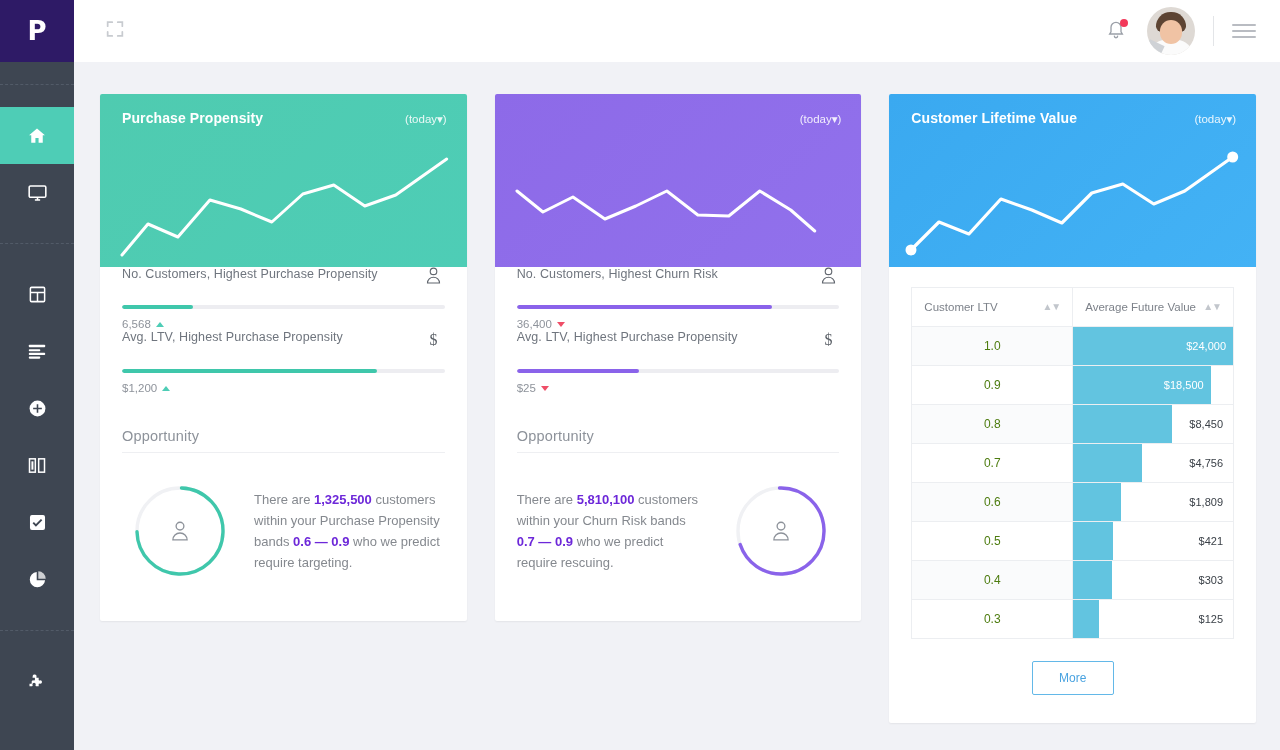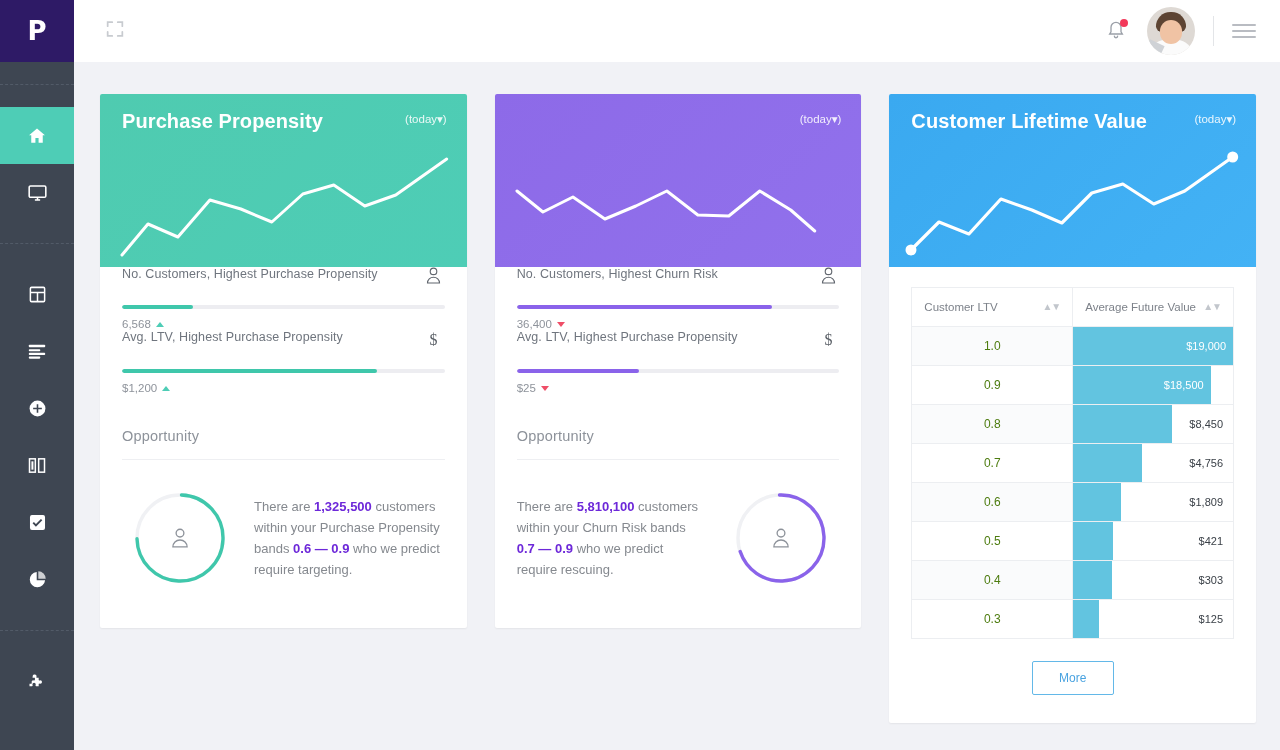--- a/index.html
+++ b/index.html
@@ -77,21 +77,21 @@
     overflow: hidden;
     display: flex; flex-direction: column;
   }
   .card-head {
     height: 173px; position: relative; padding: 16px 20px 0 22px;
   }
   .card-head.teal   { background: linear-gradient(135deg,#4fcbb0 0%,#4ecdb6 100%); }
   .card-head.purple { background: linear-gradient(135deg,#8d6ae8 0%,#9171ec 100%); }
   .card-head.blue   { background: linear-gradient(135deg,#3aa9f0 0%,#43b2f5 100%); }
   .card-title {
-    color:#fff; font-size:20px; font-weight:bold; letter-spacing:.1px;
+    color:#fff; font-size:14px; font-weight:bold; letter-spacing:.1px;
   }
   .card-period {
     position:absolute; right:20px; top:18px;
     color: rgba(255,255,255,.88); font-size:11.5px;
   }
   .spark { position:absolute; left:0; bottom:0; width:100%; height:140px; }
 
   .card-body { padding: 0 22px; }
   .metric { }
   .metric-row { display:flex; align-items:flex-start; justify-content:space-between; }
@@ -103,21 +103,21 @@
   }
   .fill { position:absolute; left:0; top:0; height:4px; border-radius:2px; }
   .fill.teal { background:#3fc7ab; }
   .fill.purple { background:#8a63ea; }
   .metric-value { margin-top: 9px; font-size:11.5px; color:#8e939b; display:flex; align-items:center; gap:5px;}
   .tri-up { width:0;height:0;border-left:4px solid transparent;border-right:4px solid transparent;border-bottom:5px solid #4ecdb6; }
   .tri-down { width:0;height:0;border-left:4px solid transparent;border-right:4px solid transparent;border-top:5px solid #ef4e67; }
 
   .opportunity {
     margin-top: 34px; font-size:14.5px; color:#8d929a; letter-spacing:.2px;
-    padding-bottom: 15px; border-bottom: 1px solid #eeeff2;
+    padding-bottom: 8px; border-bottom: 1px solid #eeeff2;
   }
   .opp-body {
     display:flex; align-items:center; gap:16px;
     padding: 28px 0 40px 0;
   }
   .opp-body.rev { flex-direction: row-reverse; }
   .donut { width: 100px; height:100px; position:relative; flex:0 0 100px; margin: 0 8px; }
   .donut .person { position:absolute; left:0; top:0; width:100%; height:100%; display:flex; align-items:center; justify-content:center; }
   .opp-text { font-size:13px; line-height:21px; color:#85898f; flex:1; }
   .opp-text b { font-weight:bold; }
@@ -447,21 +447,21 @@
                   <span>Average Future Value</span>
                   <span class="sorter">▲▼</span>
                 </th>
               </tr>
             </thead>
             <tbody>
               <tr>
                 <td class="ltv-band alt">1.0</td>
                 <td class="ltv-bar">
                   <div class="barfill" style="width:100%">
-                    <span class="barval">$19,000</span>
+                    <span class="barval">$24,000</span>
                   </div>
                 </td>
               </tr>
               <tr>
                 <td class="ltv-band">0.9</td>
                 <td class="ltv-bar">
                   <div class="barfill" style="width:86%">
                     <span class="barval">$18,500</span>
                   </div>
                 </td>

